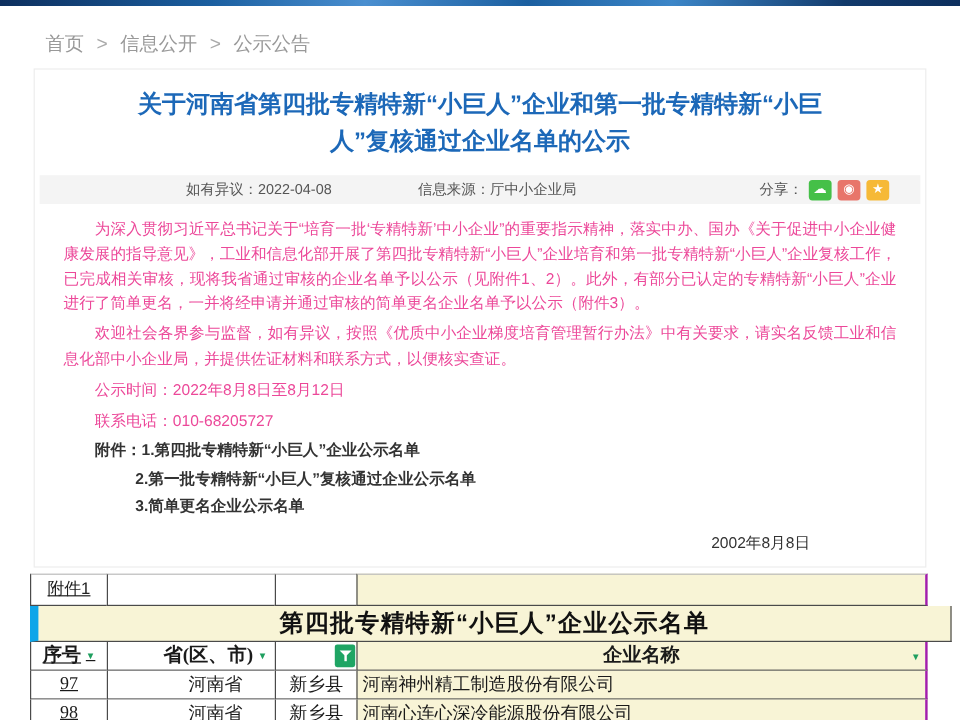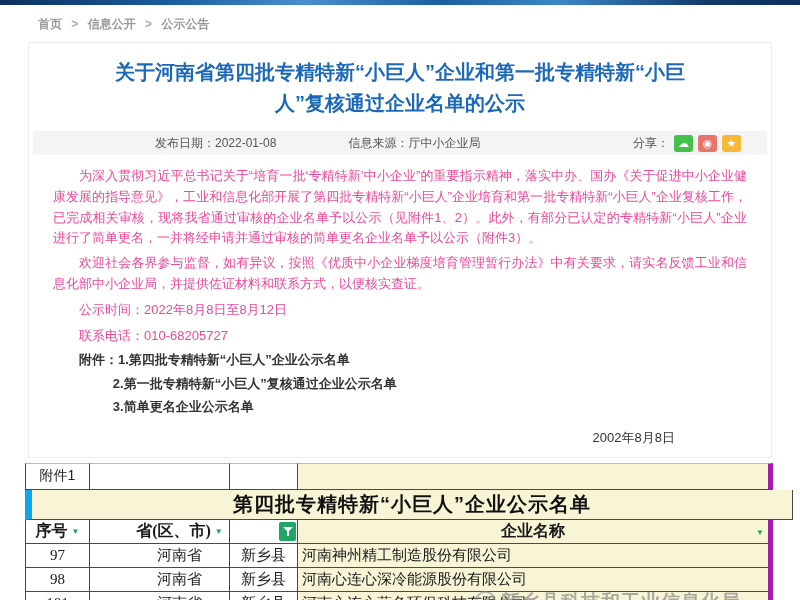--- a/index.html
+++ b/index.html
@@ -1,20 +1,20 @@
 <!DOCTYPE html>
 <html><head>
 <meta charset="utf-8">
 <style>
   * { margin:0; padding:0; box-sizing:border-box; }
   html,body { width:800px; height:600px; overflow:hidden; background:#fff;
     font-family:"Liberation Sans","DejaVu Sans",sans-serif; }
   .topbar { height:5px;
     background:linear-gradient(90deg,#0d2f5e 0%,#1b5fa0 22%,#4a8fd0 38%,#1b5fa0 55%,#3c86c8 70%,#123a6b 88%,#0d2f5e 100%); }
-  .breadcrumb { padding:11px 0 7px 38px; font-size:12px; color:#999;font-weight:bold; }
+  .breadcrumb { padding:22px 0 7px 38px; font-size:16px; color:#999; }
   .breadcrumb a { color:#999; text-decoration:none; cursor:pointer; }
   .breadcrumb .sep { margin:0 6px; color:#aaa; }
 
   .article-box { margin:2px 28px 0 28px; border:1px solid #ededed; padding:8px 24px 4px 24px; background:#fff; }
   .title { font-size:20px; font-weight:bold; color:#1c68b8; text-align:center; line-height:1.55; margin:6px 52px 12px 52px; }
   .meta { background:#f4f4f4; height:24px; display:flex; align-items:center;
     font-size:12px; color:#555; margin:0 -20px; padding:0 26px 0 0; }
   .meta .m-date { margin-left:122px; }
   .meta .m-source { margin-left:72px; }
   .share { margin-left:auto; display:flex; align-items:center; gap:5px; }
@@ -29,22 +29,22 @@
   .info { margin-top:5px; }
   .attach { font-size:13px; font-weight:bold; color:#333; line-height:1.5; margin:4px 0 0 2em; }
   .attach.cont { margin-left:4.6em; }
   .sign-date { text-align:right; font-size:13px; color:#333; margin:12px 72px 6px 0; }
 
   .sheet { position:relative; margin:5px 0 0 25px; width:768px; color:#1a1a1a;
     font-family:"Liberation Serif","DejaVu Serif",serif; }
   .srow { display:flex; }
   .c { border-left:1px solid #4a4a4a; border-bottom:1px solid #4a4a4a;
     display:flex; align-items:center; justify-content:center; position:relative; background:#fff; }
-  .srow .c:last-child { border-right:5px solid #a21caf; }
-  .c1 { width:64px; } .c2 { width:140px;padding-left:40px; } .c3 { width:68px; } .c4 { width:476px; }
+  .srow .c:last-child { border-right:2px solid #a21caf; }
+  .c1 { width:64px;text-decoration:underline; } .c2 { width:140px;padding-left:40px; } .c3 { width:68px; } .c4 { width:476px; }
   .yellow { background:#f8f4d6; }
   .r-label .c { height:27px; border-top:1px solid #bbb; }
   .r-label .c1 { font-family:"Liberation Sans",sans-serif; font-size:14px; color:#222; }
   .sheet-title { height:30px; border-left:7px solid #0ea5e9; border-right:1px solid #4a4a4a;
     border-bottom:1px solid #4a4a4a; background:#f8f4d6; display:flex; align-items:center; justify-content:center;
     font-family:"Liberation Sans",sans-serif; font-size:20px; font-weight:bold; color:#111; letter-spacing:1px; }
   .head .c { height:24px; font-size:16px; font-weight:bold; }
   .drow .c { height:24px; font-size:15px; }
   .drow .c4 { justify-content:flex-start; padding-left:4px; }
   .dd { color:#1f9f5f; font-size:8px; margin-left:4px; cursor:pointer; }
@@ -73,21 +73,21 @@
   <span class="sep">&gt;</span>
   <a>信息公开</a>
   <span class="sep">&gt;</span>
   <span>公示公告</span>
 </div>
 
 <div class="article-box">
   <h1 class="title">关于河南省第四批专精特新“小巨人”企业和第一批专精特新“小巨人”复核通过企业名单的公示</h1>
 
   <div class="meta">
-    <span class="m-date"><span>发布日期：</span><span>2022-01-08</span></span>
+    <span class="m-date"><span>如有异议：</span><span>2022-04-08</span></span>
     <span class="m-source"><span>信息来源：</span><span>厅中小企业局</span></span>
     <span class="share">
       <span>分享：</span>
       <span class="share-icon ic-wechat">☁</span>
       <span class="share-icon ic-weibo">◉</span>
       <span class="share-icon ic-fav">★</span>
     </span>
   </div>
 
   <p class="para first">为深入贯彻习近平总书记关于“培育一批‘专精特新’中小企业”的重要指示精神，落实中办、国办《关于促进中小企业健康发展的指导意见》，工业和信息化部开展了第四批专精特新“小巨人”企业培育和第一批专精特新“小巨人”企业复核工作，已完成相关审核，现将我省通过审核的企业名单予以公示（见附件1、2）。此外，有部分已认定的专精特新“小巨人”企业进行了简单更名，一并将经申请并通过审核的简单更名企业名单予以公示（附件3）。</p>

